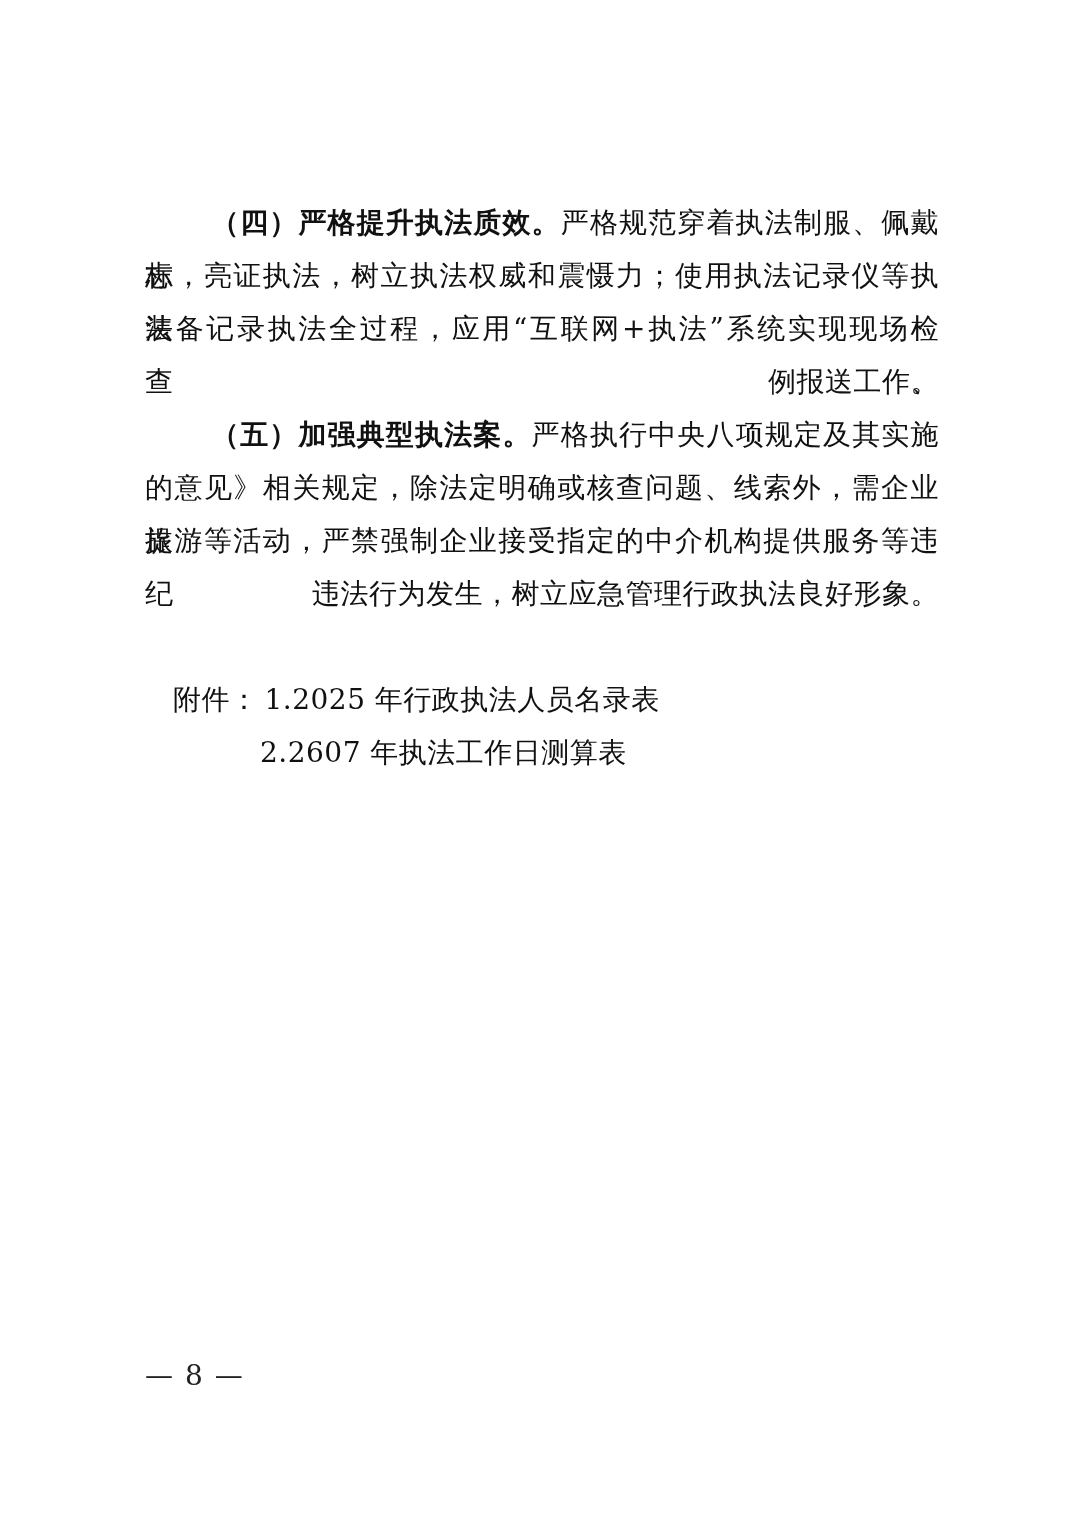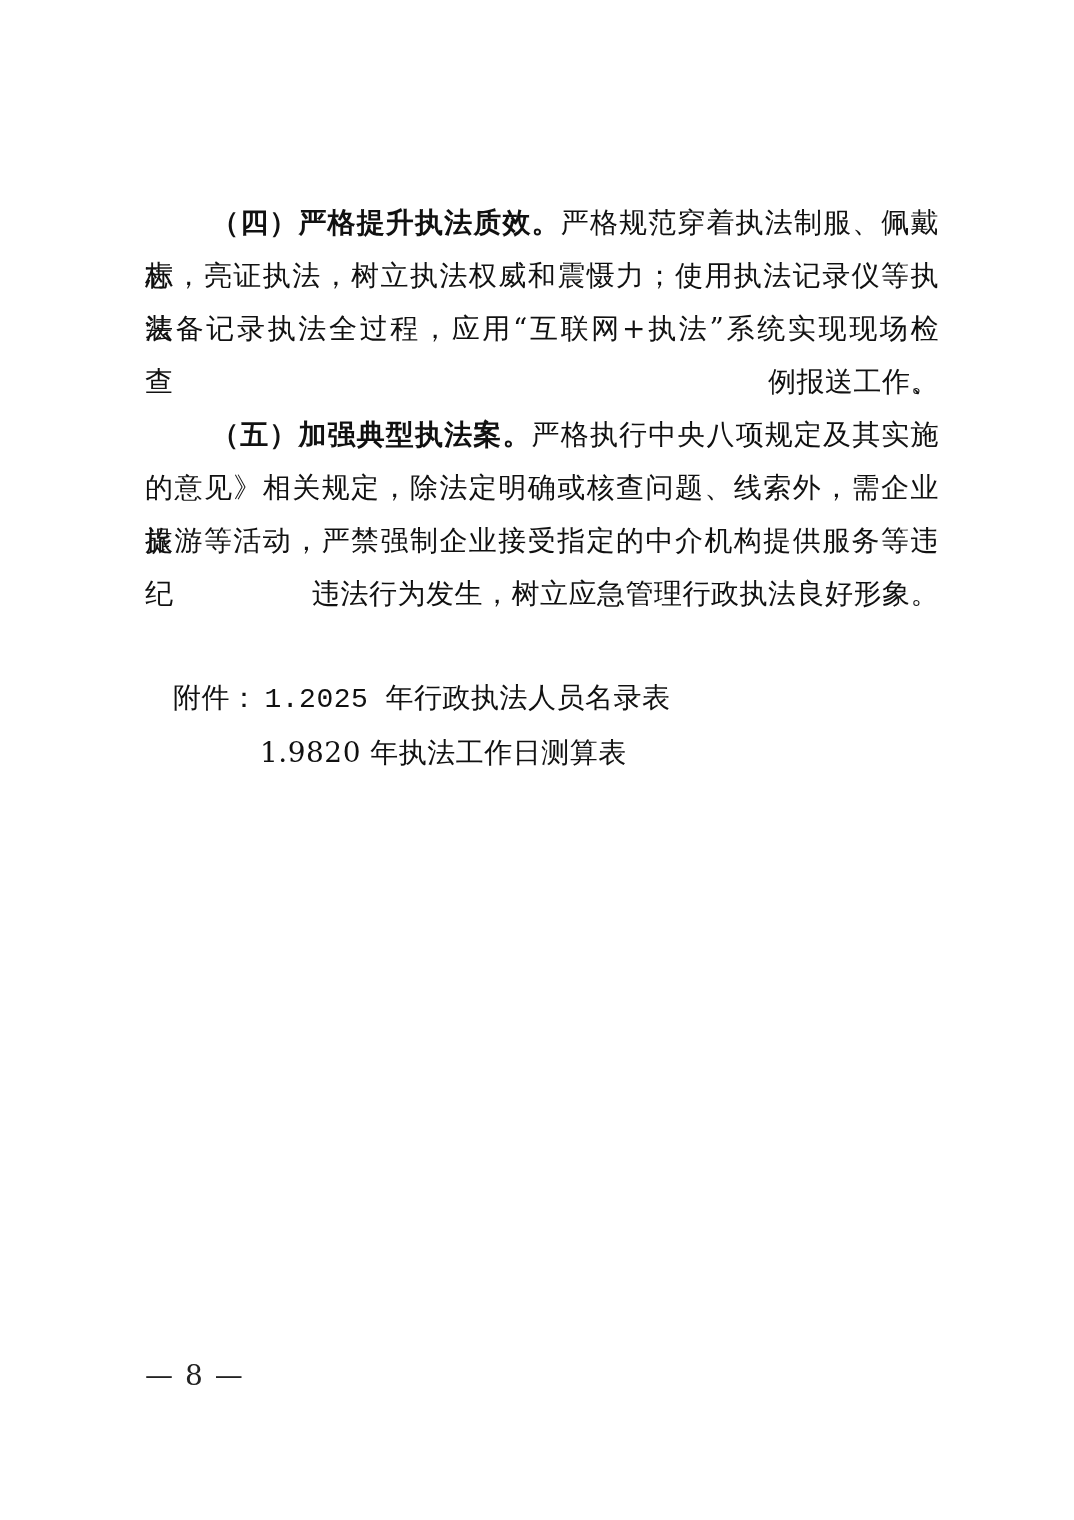--- a/index.html
+++ b/index.html
@@ -41,21 +41,21 @@
   .line.indent { text-indent: 66px; }
   .line .bold { font-weight: 700; }
   .spacer { height: 53px; }
   .attach-line {
     height: 53px;
     line-height: 53px;
     font-size: 28px;
     white-space: nowrap;
     letter-spacing: 0.5px;
   }
-  .attach-first { padding-left: 28px; font-family: Liberation Mono, monospace; }
+  .attach-first { padding-left: 28px; }
   .attach-rest  { padding-left: 115px; }
   .attach-label { margin-right: 6px; }
   .footer {
     position: absolute;
     left: 145px;
     top: 1358px;
     font-size: 28px;
     line-height: 36px;
     color: #222222;
     white-space: nowrap;
@@ -87,19 +87,19 @@
 
     <div class="line jl"><span>旅游等活动，严禁强制企业接受指定的中介机构提供服务等违纪</span></div>
 
     <div class="line"><span>违法行为发生，树立应急管理行政执法良好形象。</span></div>
 
     <div class="spacer"></div>
 
     <div class="attach-line attach-first"><span class="attach-label">附件：</span><span>1.2025 年行政执法人员名录表</span></div>
 
 
-    <div class="attach-line attach-rest"><span>1.9820 年执法工作日测算表</span></div>
+    <div class="attach-line attach-rest"><span>2.2607 年执法工作日测算表</span></div>
 
   </div>
 
   <div class="footer"><span>—</span><span class="num">8</span><span>—</span></div>
 
 </div>
 
 </body></html>

